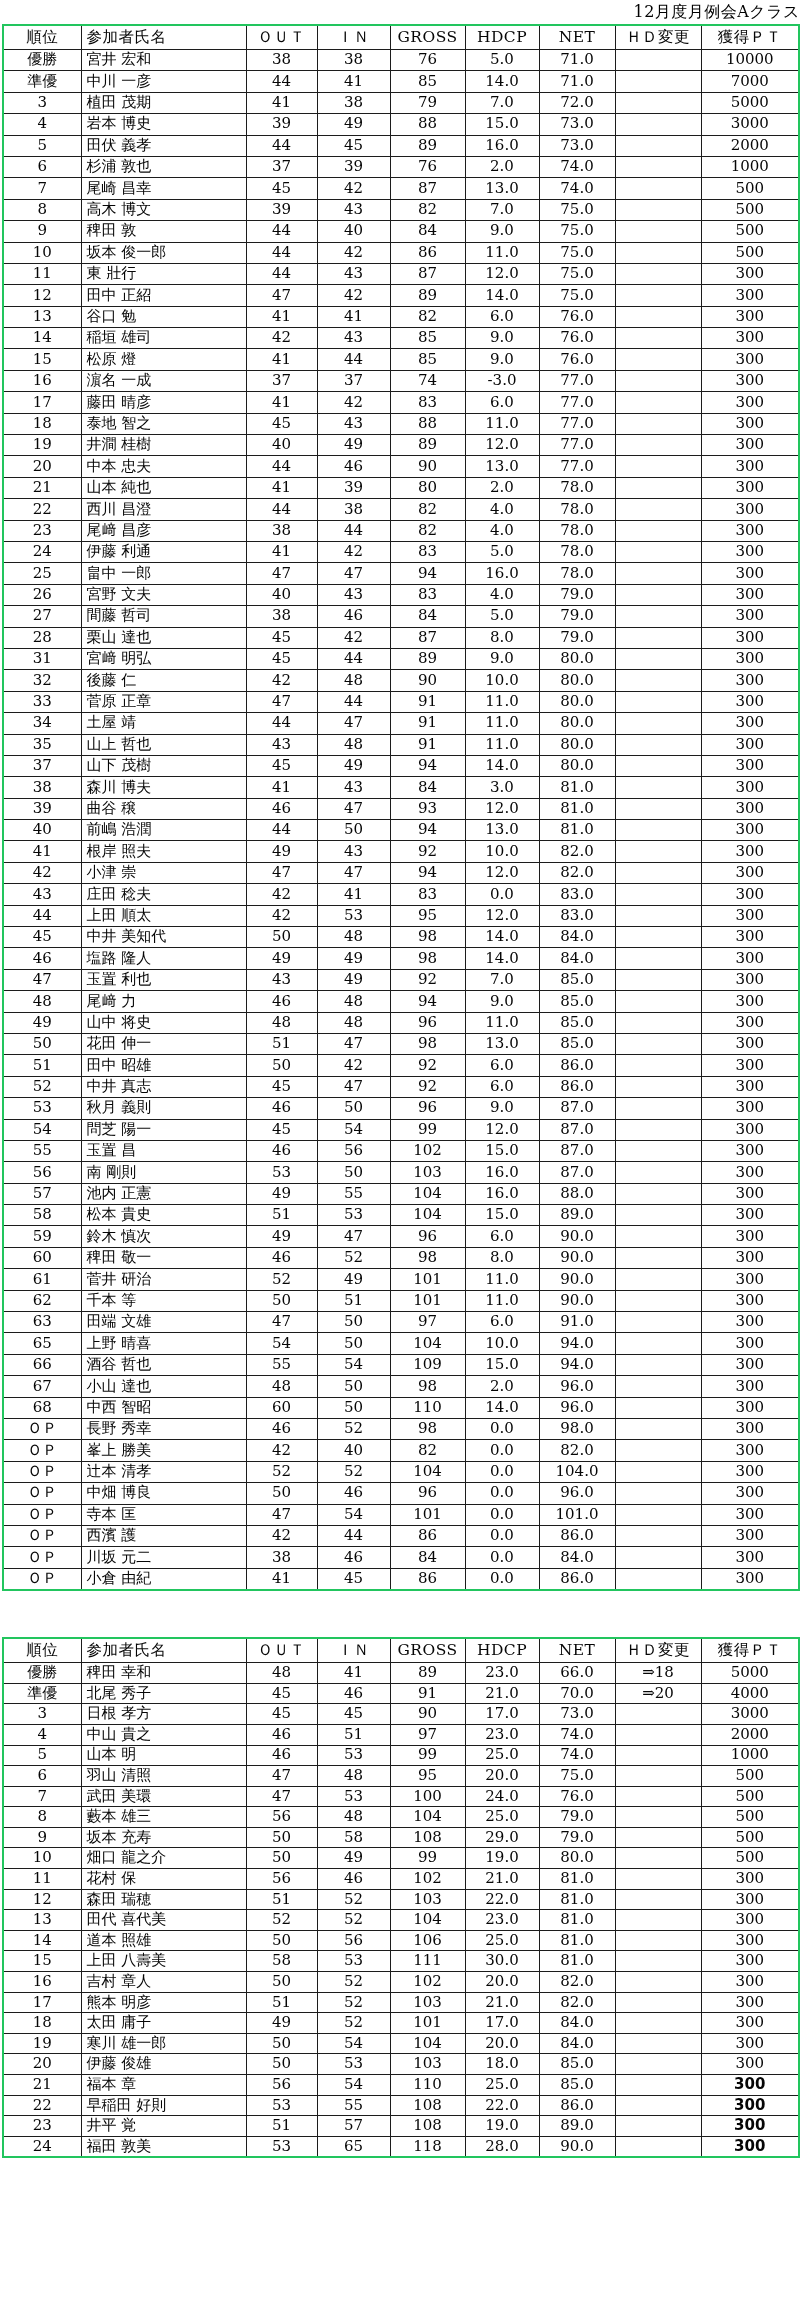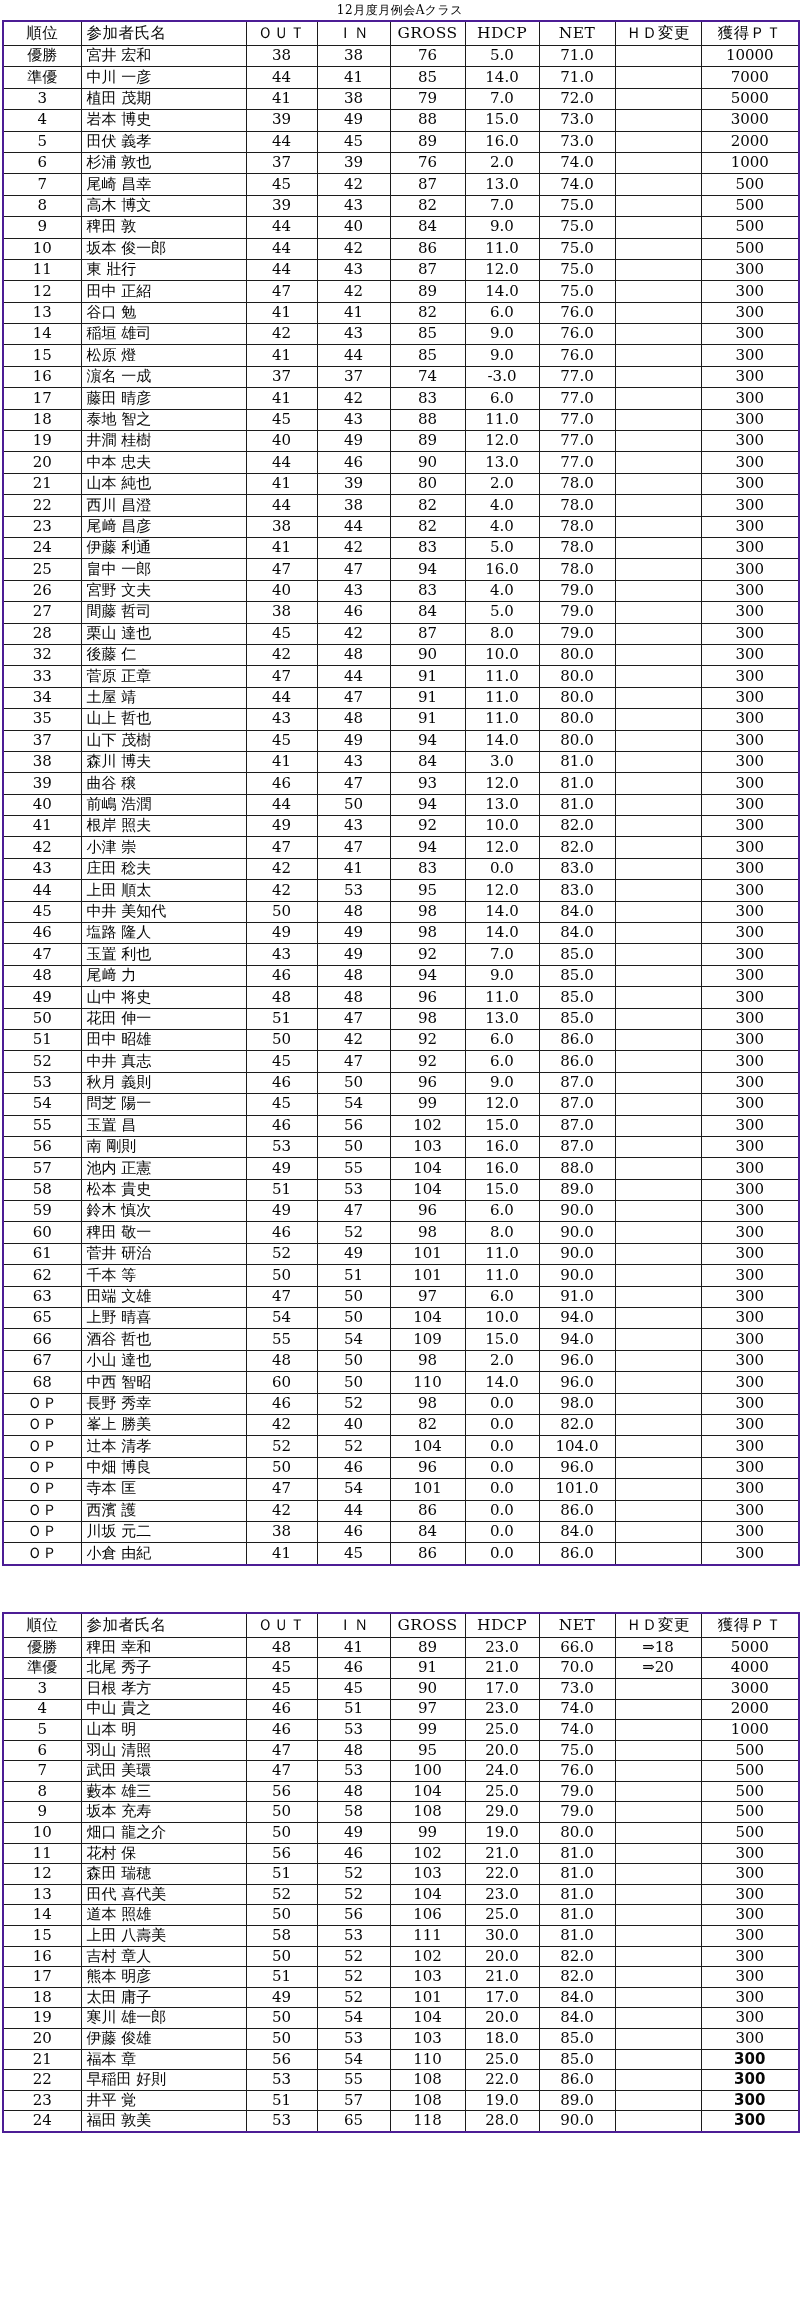--- a/index.html
+++ b/index.html
@@ -8,35 +8,35 @@
     background: #ffffff;
     width: 800px;
     font-family: "DejaVu Serif", "Liberation Serif", serif;
     color: #000000;
   }
   .page {
     width: 800px;
     padding-top: 2px;
   }
   .report-title {
-    text-align: center;
-    font-size: 12px;
+    text-align: right;
+    font-size: 16px;
     font-weight: normal;
     margin: 0 0 1px 0;
     letter-spacing: 0.5px;
   }
   .section-b {
     margin-top: 46px;
   }
   table.results {
     table-layout: fixed;
     width: 796px;
     margin-left: 2px;
     border-collapse: collapse;
-    border: 2px solid #4c1d95;
+    border: 2px solid #22c55e;
   }
   table.results th,
   table.results td {
     border: 1.5px solid #1c1c1c;
     font-size: 15px;
     line-height: 1.05;
     padding: 0;
     text-align: center;
     overflow: hidden;
     white-space: nowrap;
@@ -407,20 +407,31 @@
             <td>栗山 達也</td>
             <td>45</td>
             <td>42</td>
             <td>87</td>
             <td>8.0</td>
             <td>79.0</td>
             <td></td>
             <td>300</td>
           </tr>
           <tr>
+            <td>31</td>
+            <td>宮﨑 明弘</td>
+            <td>45</td>
+            <td>44</td>
+            <td>89</td>
+            <td>9.0</td>
+            <td>80.0</td>
+            <td></td>
+            <td>300</td>
+          </tr>
+          <tr>
             <td>32</td>
             <td>後藤 仁</td>
             <td>42</td>
             <td>48</td>
             <td>90</td>
             <td>10.0</td>
             <td>80.0</td>
             <td></td>
             <td>300</td>
           </tr>

